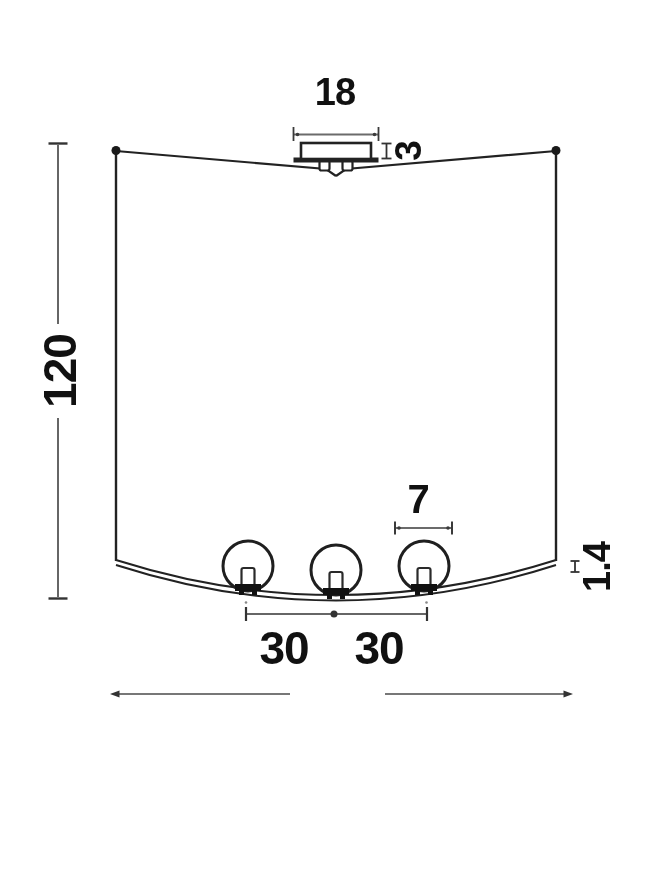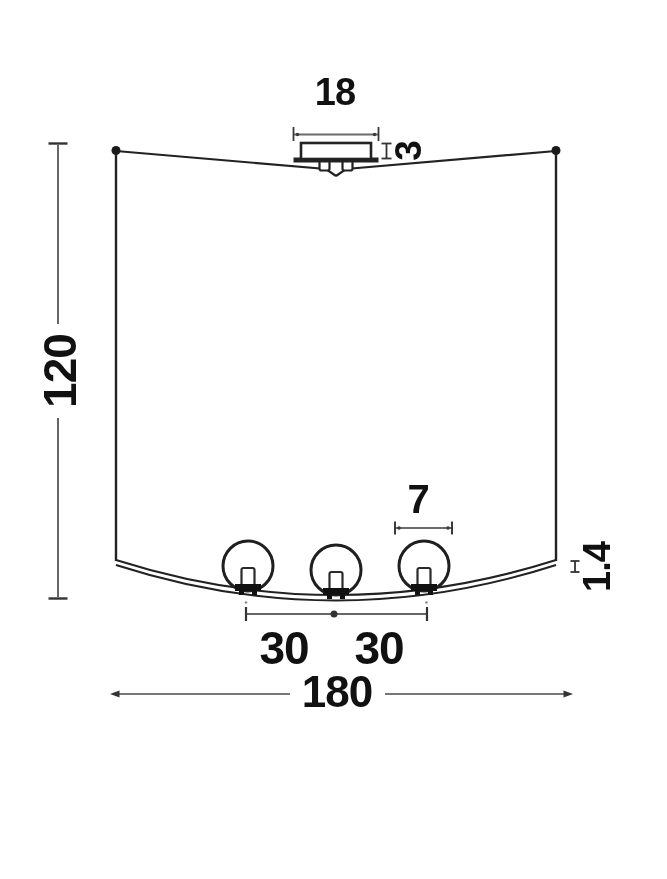--- a/index.html
+++ b/index.html
@@ -146,15 +146,14 @@
   <div class="dim-label rot fs-120" style="left:60px;top:371px;">120</div>
 
   <div class="dim-label fs-15" style="left:418px;top:499px;">7</div>
 
   <div class="dim-label rot fs-14" style="left:597px;top:567px;">1.4</div>
 
   <div class="dim-label fs-30" style="left:284px;top:648px;">30</div>
 
   <div class="dim-label fs-30" style="left:379px;top:648px;">30</div>
 
-  <div class="dim-label fs-180" style="left:337px;top:692px;">180</div>
 
 </div>
 
 </body></html>

